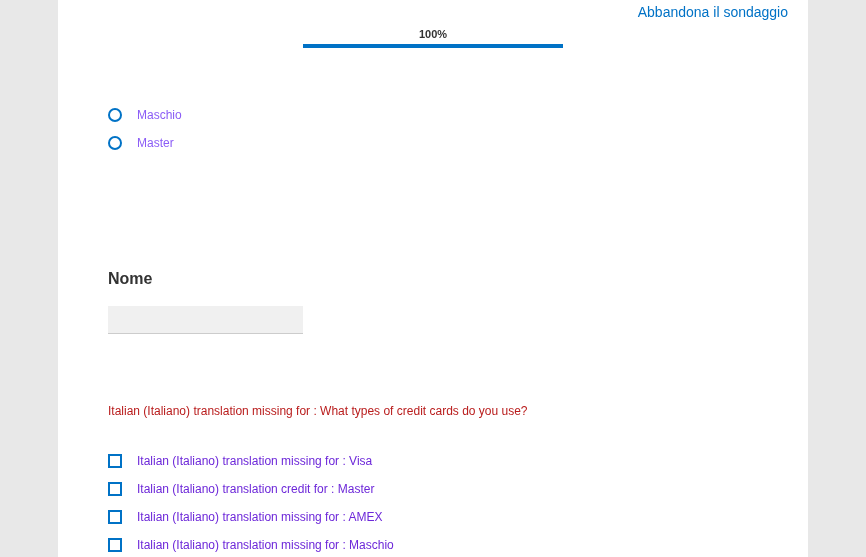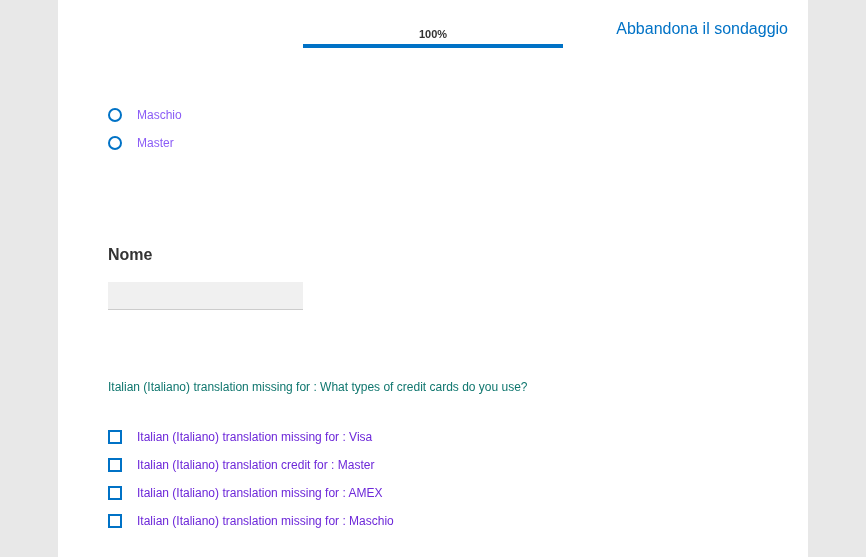--- a/index.html
+++ b/index.html
@@ -13,24 +13,24 @@
   .container {
     background: #fff;
     margin: 0 auto;
     width: 750px;
     height: 557px;
     position: relative;
     padding: 20px 50px;
   }
   .abandon-link {
     position: absolute;
-    top: 20px;
+    top: 4px;
     right: 20px;
     color: #0072c6;
-    font-size: 16px;
+    font-size: 14px;
     cursor: pointer;
   }
   .progress-wrap {
     text-align: center;
     margin-top: 8px;
     margin-bottom: 60px;
   }
   .progress-label {
     font-size: 11px;
     color: #333;
@@ -46,21 +46,21 @@
   .question {
     margin-bottom: 60px;
   }
   .question-title {
     font-size: 16px;
     font-weight: bold;
     color: #333;
     margin-bottom: 18px;
   }
   .question-title.error {
-    color: #0f766e;
+    color: #b91c1c;
     font-size: 12px;
     font-weight: normal;
   }
   .option-row {
     display: flex;
     align-items: center;
     margin-bottom: 14px;
   }
   .radio-circle {
     width: 14px;
@@ -86,21 +86,21 @@
   }
   .text-input {
     width: 195px;
     height: 28px;
     background: #f0f0f0;
     border: none;
     border-bottom: 1px solid #ccc;
     padding: 4px 8px;
     font-size: 13px;
   }
-  .q2 { margin-top: 96px; }
+  .q2 { margin-top: 120px; }
   .q3 { margin-top: 70px; }
 </style>
 </head>
 <body>
 
 <div class="container">
 
   <div class="abandon-link">Abbandona il sondaggio</div>
 
   <div class="progress-wrap">

